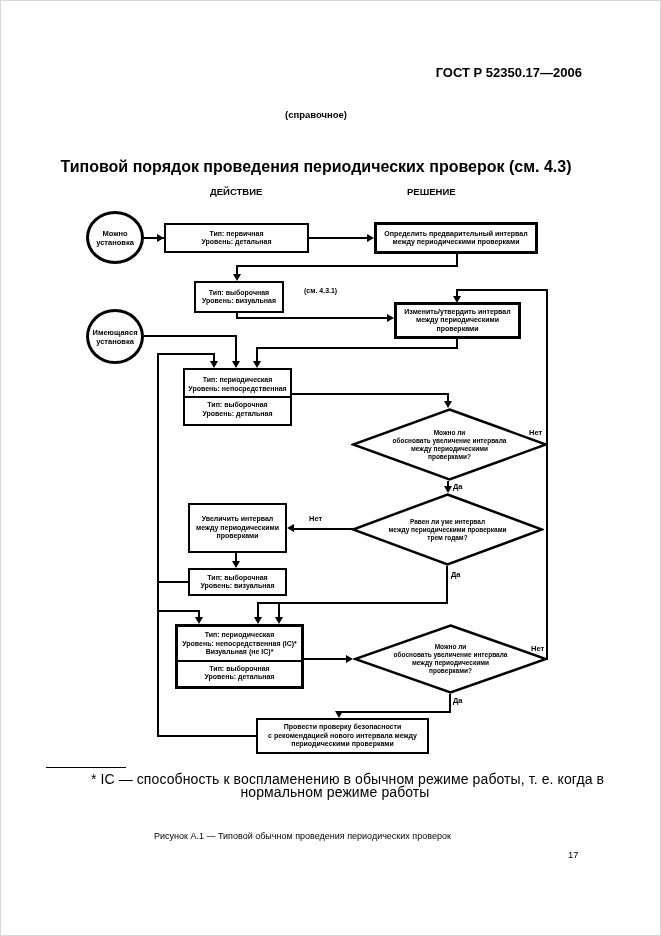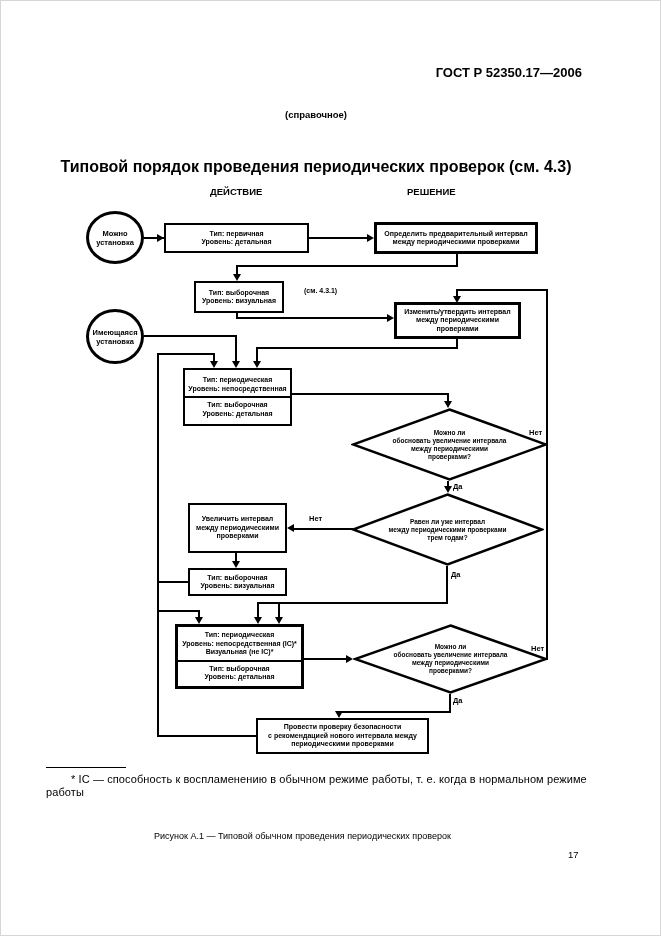--- a/index.html
+++ b/index.html
@@ -23,21 +23,21 @@
   .lbl{position:absolute;font-weight:bold;font-size:7.5px;line-height:8px;}
   .arr{position:absolute;width:0;height:0;}
   .arr.d{border-left:4px solid transparent;border-right:4px solid transparent;border-top:7px solid #000;}
   .arr.r{border-top:4px solid transparent;border-bottom:4px solid transparent;border-left:7px solid #000;}
   .arr.l{border-top:4px solid transparent;border-bottom:4px solid transparent;border-right:7px solid #000;}
   .gost{position:absolute;top:64px;left:0;width:581px;text-align:right;font-weight:bold;font-size:13px;}
   .apx{position:absolute;left:0;width:630px;text-align:center;font-weight:bold;font-size:9.5px;}
   .title{position:absolute;top:157px;left:0;width:630px;text-align:center;font-weight:bold;font-size:16px;}
   .colhdr{position:absolute;top:185px;font-weight:bold;font-size:9.5px;}
   .refnote{position:absolute;left:303px;top:286px;font-weight:bold;font-size:7px;}
-  .footnote{position:absolute;left:45px;top:772px;width:578px;font-size:11px;line-height:13px;letter-spacing:0.1px;}
+  .footnote{position:absolute;left:45px;top:772px;width:578px;font-size:14px;line-height:13px;letter-spacing:0.1px;text-align:center;}
   .caption{position:absolute;left:153px;top:830px;font-size:9px;}
   .pageno{position:absolute;left:567px;top:848px;font-size:9.5px;}
 </style>
 </head>
 <body>
 
 <div class="page">
 
   <div class="gost">ГОСТ Р 52350.17—2006</div>
   <div class="apx" style="top:108px">(справочное)</div>

